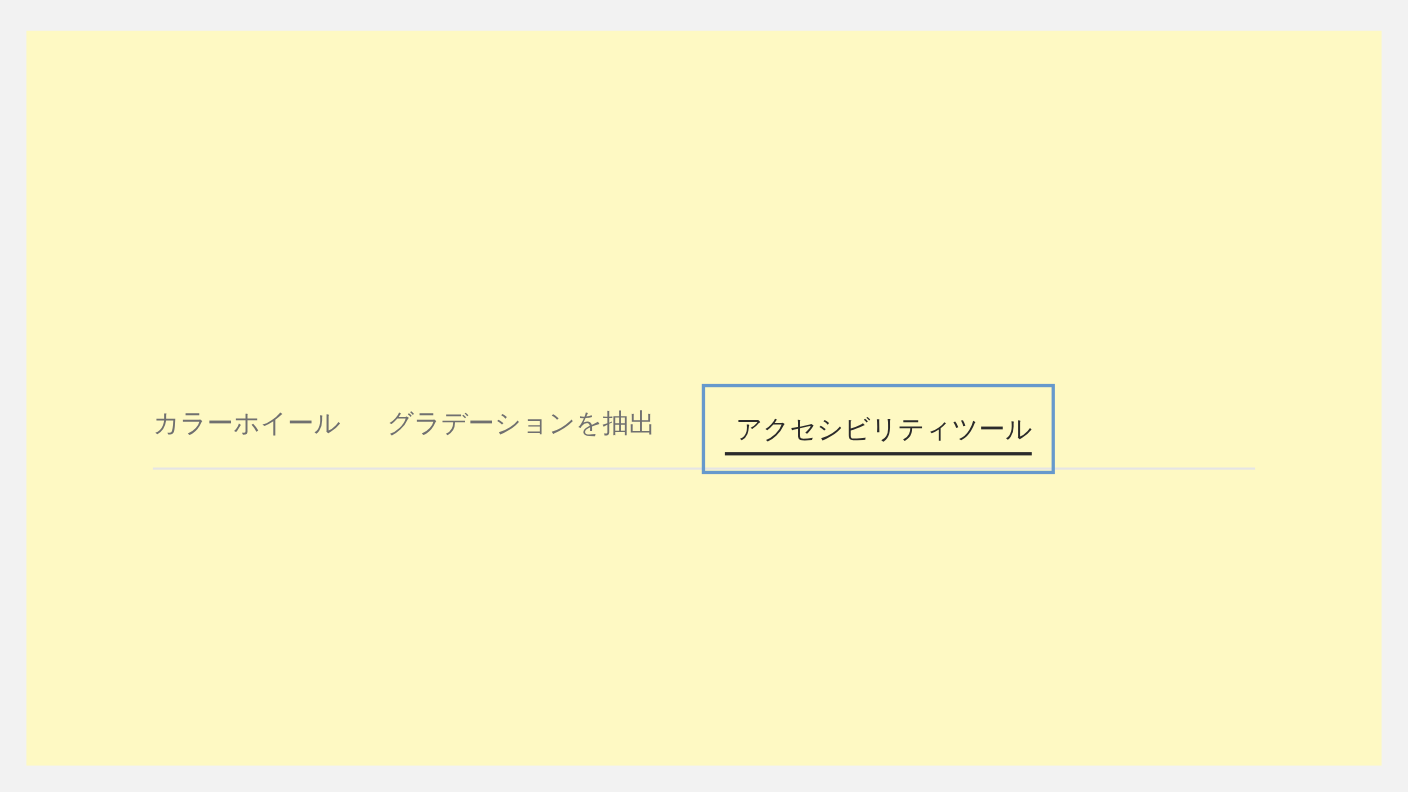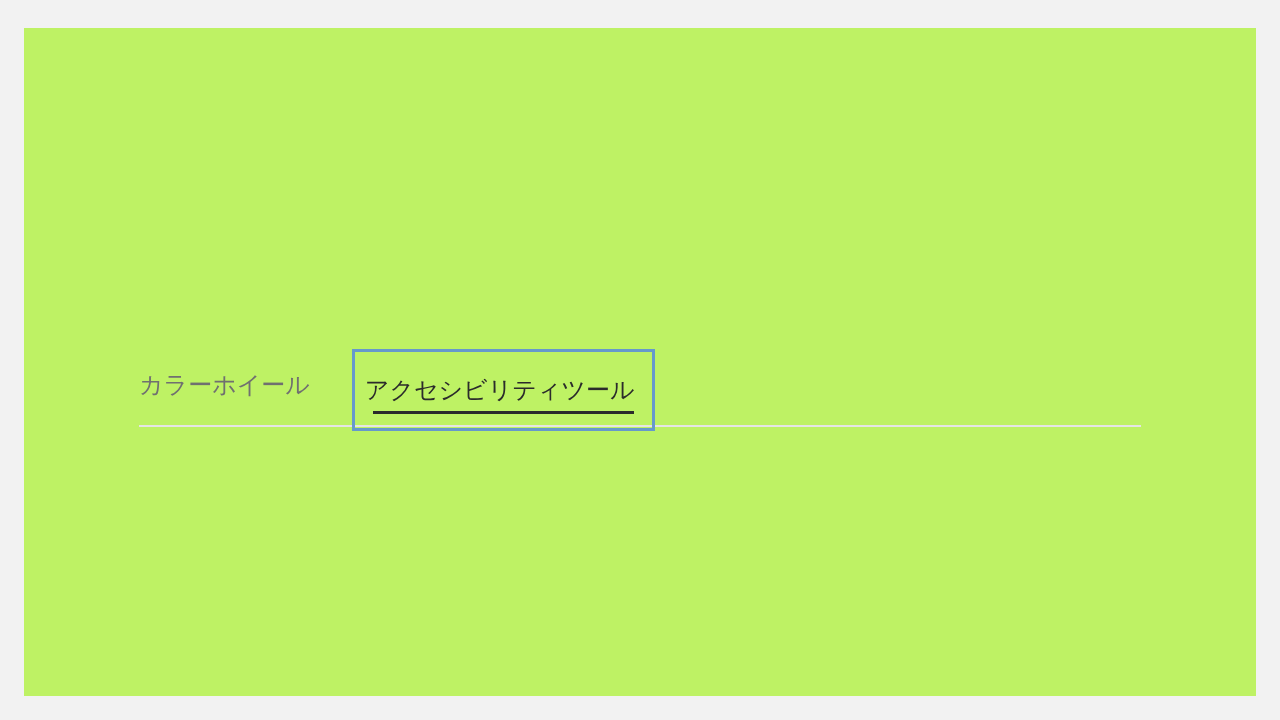--- a/index.html
+++ b/index.html
@@ -13,21 +13,21 @@
       background-color: #f2f2f2;
       font-family: "Hiragino Sans", "Hiragino Kaku Gothic ProN", Meiryo, sans-serif;
       display: flex;
       justify-content: center;
       align-items: flex-start;
       padding-top: 28px;
     }
     .panel {
       width: 1232px;
       height: 668px;
-      background-color: #bef264;
+      background-color: #fef9c3;
       position: relative;
     }
     .tab-bar {
       position: absolute;
       left: 115px;
       right: 115px;
       top: 325px;
       display: flex;
       align-items: center;
       border-bottom: 2px solid #e5e5e5;
@@ -40,21 +40,21 @@
       cursor: pointer;
       white-space: nowrap;
       position: relative;
     }
     .tab:last-child {
       margin-right: 0;
     }
     .tab.active {
       color: #2b2b2b;
       border: 3px solid #6699cc;
-      padding: 22px 18px 22px 10px;
+      padding: 22px 18px 22px 28px;
       margin-top: -6px;
       margin-bottom: -8px;
     }
     .tab.active::after {
       content: "";
       position: absolute;
       left: 18px;
       right: 18px;
       bottom: 14px;
       height: 3px;
@@ -62,17 +62,20 @@
     }
   </style>
 </head>
 <body>
 
 <div class="panel">
   <div class="tab-bar">
     <div class="tab">
       <span>カラーホイール</span>
     </div>
+    <div class="tab">
+      <span>グラデーションを抽出</span>
+    </div>
     <div class="tab active">
       <span>アクセシビリティツール</span>
     </div>
   </div>
 </div>
 
 </body></html>

